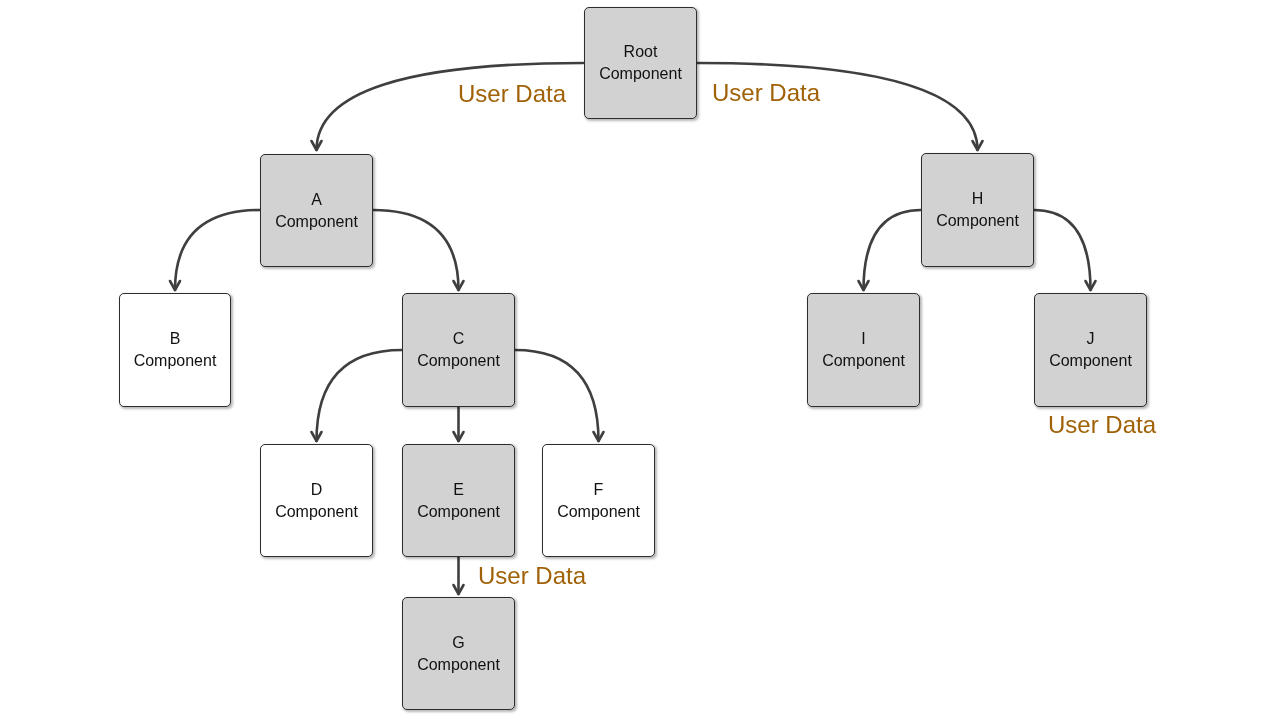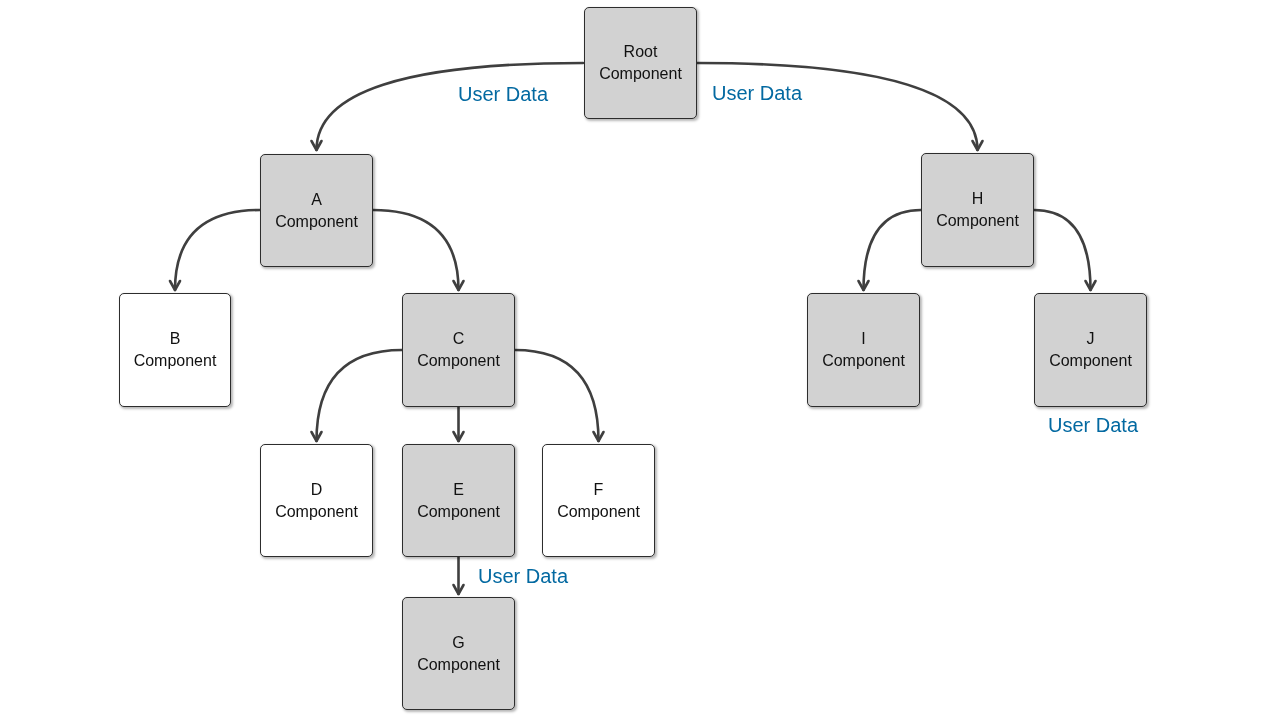--- a/index.html
+++ b/index.html
@@ -35,23 +35,23 @@
     justify-content: center;
     text-align: center;
     font-size: 16px;
     line-height: 22px;
     color: #111111;
   }
   .node.filled { background: #d2d2d2; }
   .node.plain  { background: #ffffff; }
   .edge-label {
     position: absolute;
-    font-size: 20px;
+    font-size: 24px;
     line-height: 26px;
-    color: #0369a1;
+    color: #a16207;
     white-space: nowrap;
   }
 </style>
 </head>
 <body>
 
 <div class="canvas">
 
   <svg class="edges-layer" width="1280" height="728" viewBox="0 0 1280 728" xmlns="http://www.w3.org/2000/svg">
     <defs>

